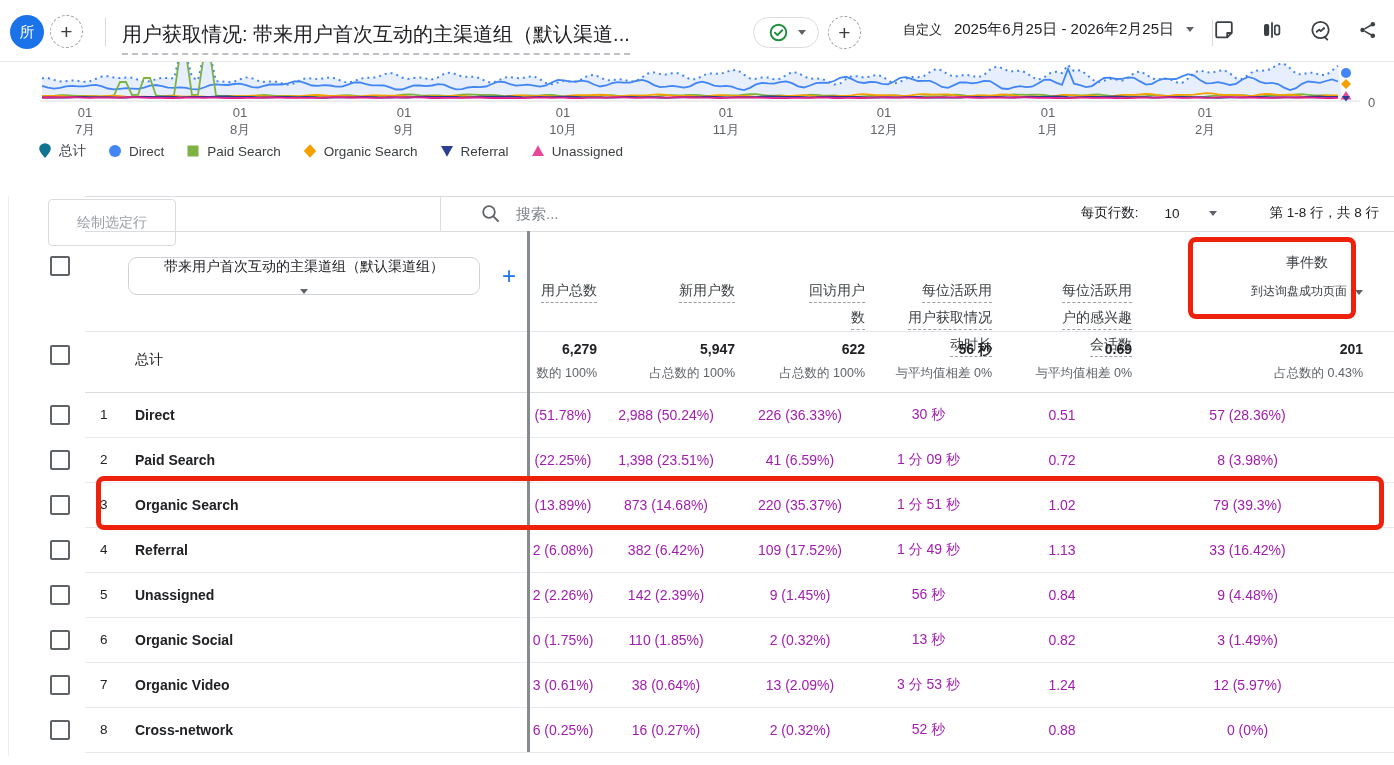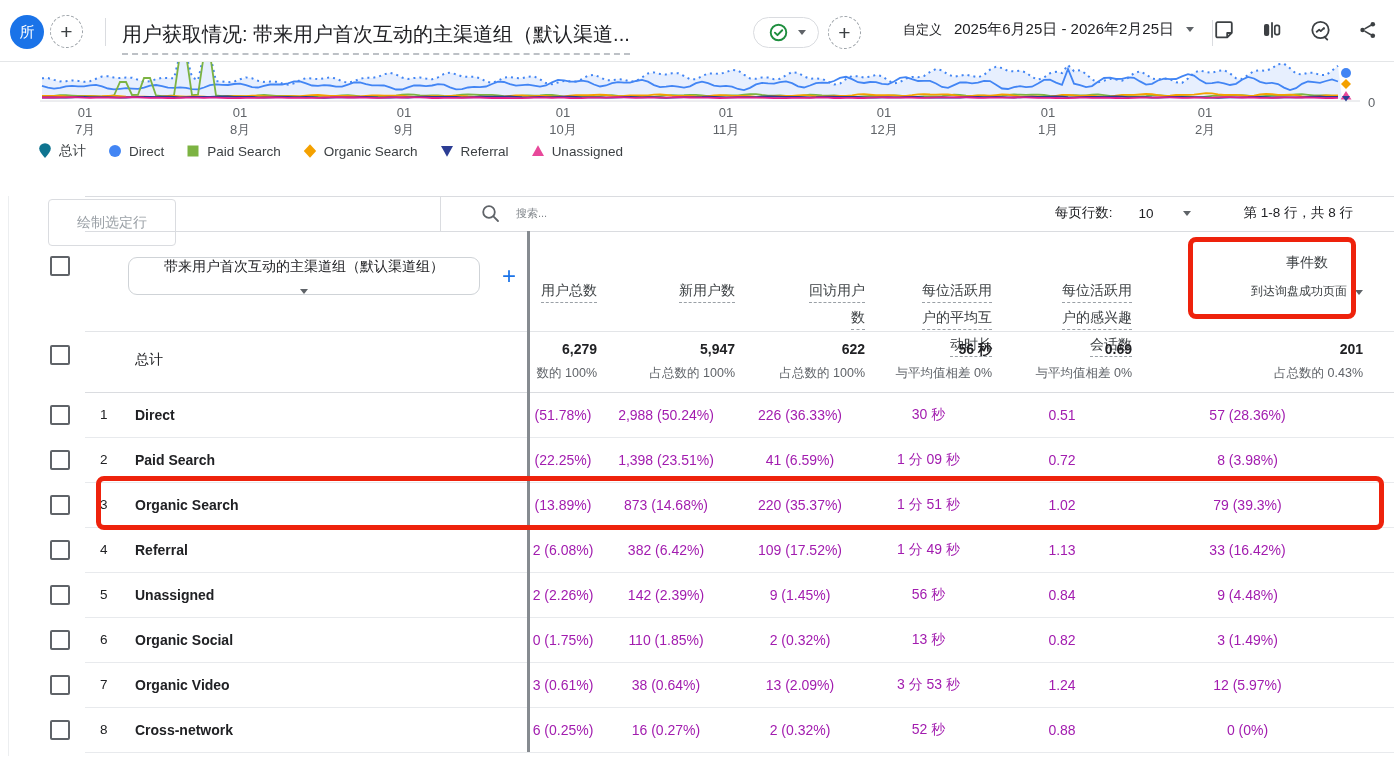--- a/index.html
+++ b/index.html
@@ -36,23 +36,23 @@
   .ticks { position:absolute; left:0; top:104px; width:1394px; height:36px; }
   .tick { position:absolute; transform:translateX(-50%); text-align:center; font-size:13px; color:#5f6368; line-height:17px; }
   .legend { position:absolute; left:38px; top:142px; display:flex; align-items:center; gap:22px; }
   .legend-item { display:flex; align-items:center; gap:7px; font-size:13.5px; color:#3c4043; }
   .legend-marker { display:flex; align-items:center; }
 
   
   .plot-btn { position:absolute; left:48px; top:199px; width:128px; height:47px; border:1px solid #dadce0; border-radius:4px;
               background:#fff; color:#9aa0a6; font-size:14px; display:flex; align-items:center; justify-content:center; }
   .search-wrap { position:absolute; left:478px; top:201px; display:flex; align-items:center; gap:14px; }
-  .search-input { border:none; outline:none; font-size:11px; color:#202124; width:300px; background:transparent; }
+  .search-input { border:none; outline:none; font-size:15px; color:#202124; width:300px; background:transparent; }
   .search-input::placeholder { color:#80868b; }
-  .pager { position:absolute; right:41px; top:204px; display:flex; align-items:center; font-size:13.5px; color:#202124; }
+  .pager { position:absolute; right:15px; top:204px; display:flex; align-items:center; font-size:13.5px; color:#202124; }
   .rows-per-label { margin-right:26px; }
   .rows-per-value { margin-right:30px; }
   .pager .caret { margin-right:52px; }
 
   
   .tbl { position:absolute; left:0; top:231px; width:1394px; }
   .trow { display:grid; grid-template-columns:85px 50px 394px 68px 138px 130px 127px 140px 231px 1fr; align-items:center; }
   .thead-row { height:100px; align-items:start; }
   .totals-row { height:61px; align-items:start; }
   .data-row { height:45px; background:#fff; }
@@ -300,21 +300,21 @@
         </div>
       <div class="metric-header" id="col-ret">
           <span class="wrap">
             <span class="mh-line">回访用户</span>
             <span class="mh-line">数</span>
           </span>
         </div>
       <div class="metric-header" id="col-avg">
           <span class="wrap">
             <span class="mh-line">每位活跃用</span>
-            <span class="mh-line">户的平均互</span>
+            <span class="mh-line">用户获取情况</span>
             <span class="mh-line">动时长</span>
           </span>
         </div>
       <div class="metric-header" id="col-ses">
           <span class="wrap">
             <span class="mh-line">每位活跃用</span>
             <span class="mh-line">户的感兴趣</span>
             <span class="mh-line">会话数</span>
           </span>
         </div>

